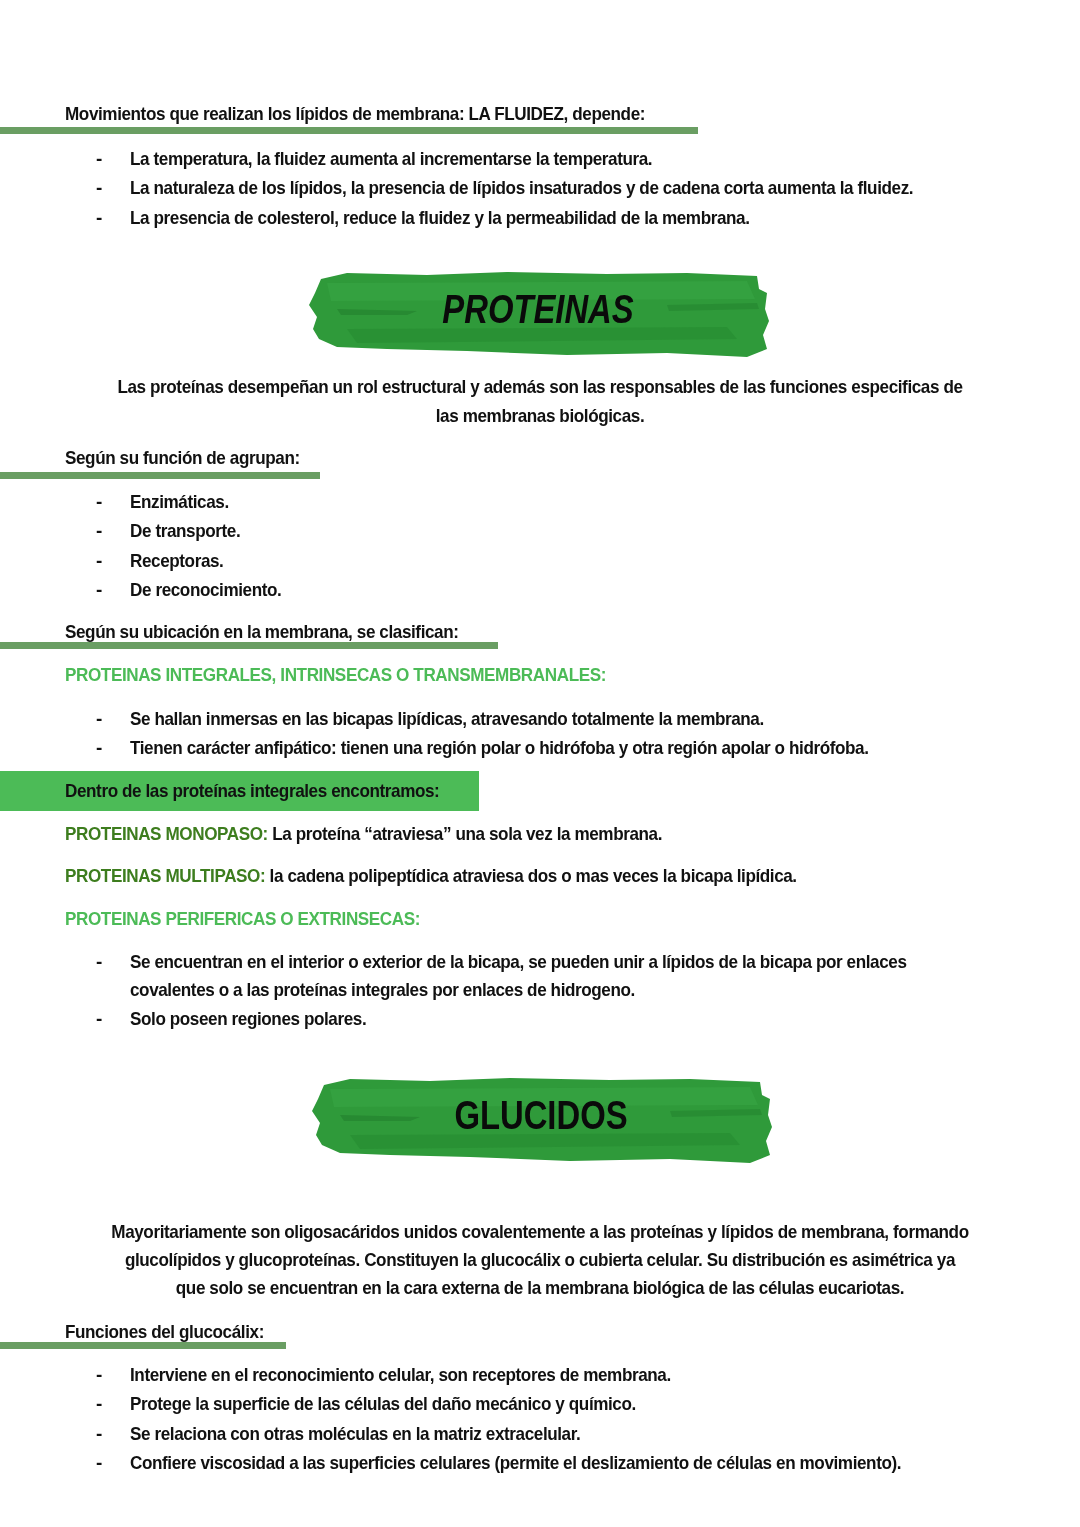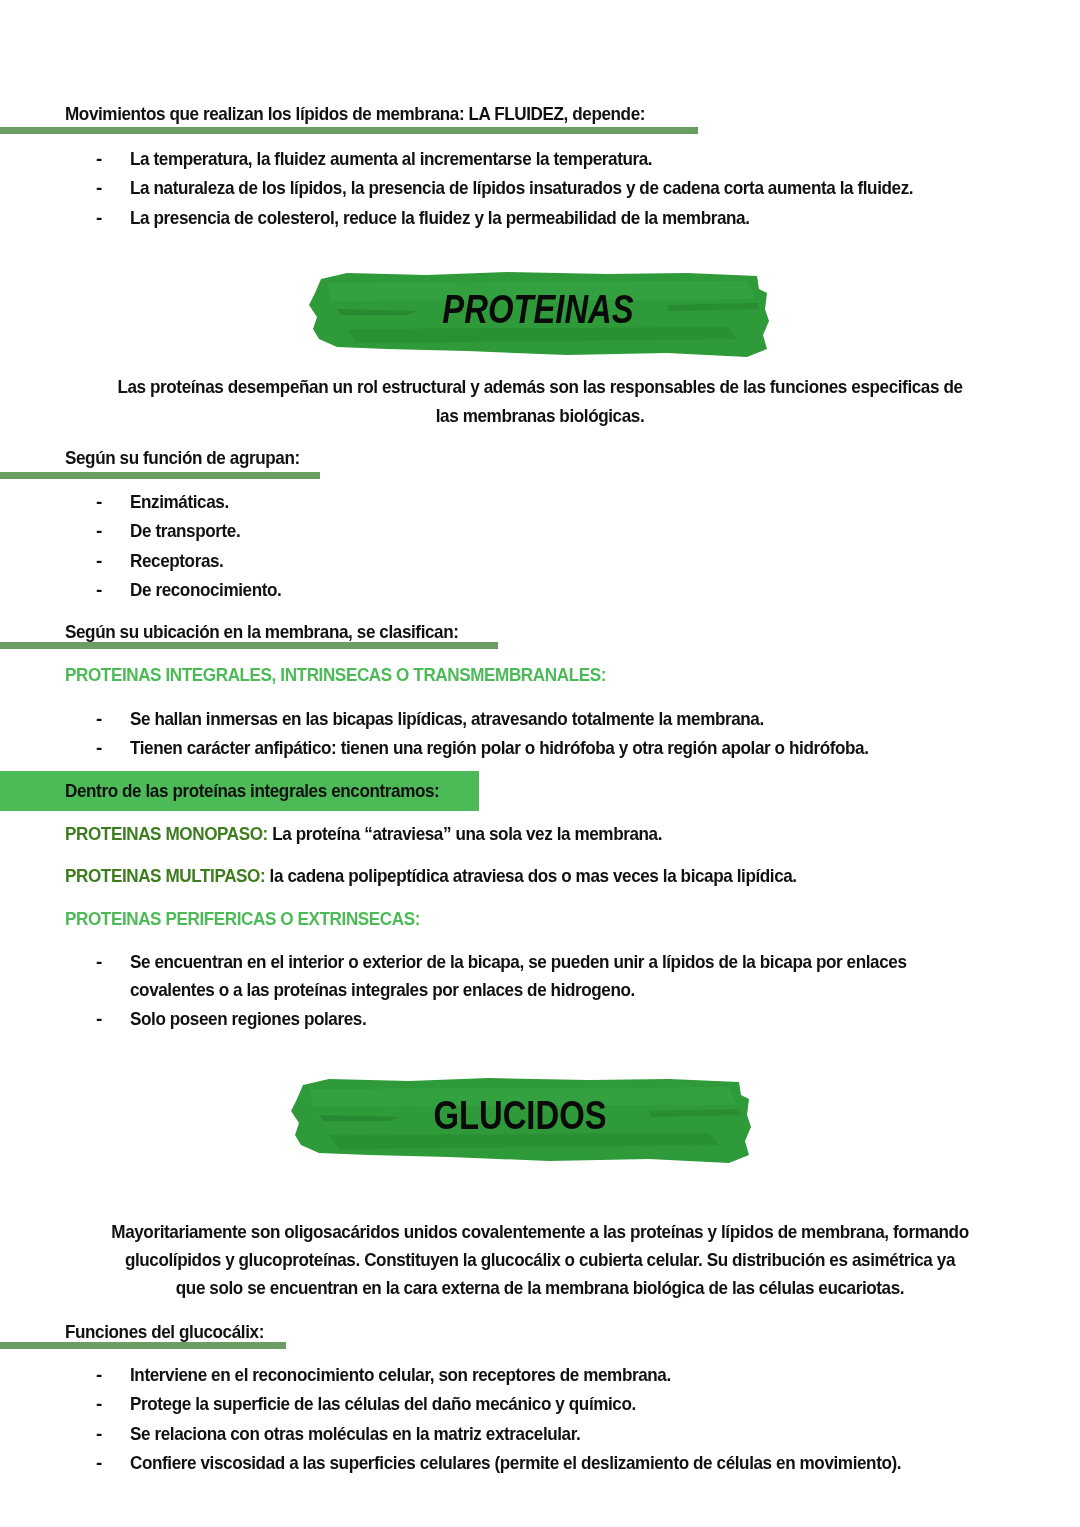--- a/index.html
+++ b/index.html
@@ -177,21 +177,21 @@
     <span class="dark-green">PROTEINAS MULTIPASO:</span><span> la cadena polipeptídica atraviesa dos o mas veces la bicapa lipídica.</span>
   </div>
 
   <div class="abs green-heading" style="left:65px; top:868px; line-height:29px;">PROTEINAS PERIFERICAS O EXTRINSECAS:</div>
 
   <ul class="bullets" style="top:912px;">
     <li style="line-height:28px;"><span class="dash">-</span><span class="btxt">Se encuentran en el interior o exterior de la bicapa, se pueden unir a lípidos de la bicapa por enlaces</span><br><span class="btxt">covalentes o a las proteínas integrales por enlaces de hidrogeno.</span></li>
     <li><span class="dash">-</span><span class="btxt">Solo poseen regiones polares.</span></li>
   </ul>
 
-  <div class="banner" style="left:289px; top:1039px;">
+  <div class="banner" style="left:310px; top:1039px;">
     <svg width="462" height="92" viewBox="0 0 462 92">
       <path d="M14 10 L40 4 L120 6 L200 3 L300 5 L380 4 L450 7 L452 20 L460 24 L458 40 L462 52 L456 66 L460 80 L440 88 L360 84 L260 86 L160 82 L80 80 L30 78 L12 70 L6 60 L10 48 L2 36 L8 24 Z" fill="#2f9a3a"></path>
       <path d="M20 14 L440 12 L448 30 L24 32 Z" fill="#3aa845" opacity="0.5"></path>
       <path d="M40 60 L420 58 L430 70 L50 74 Z" fill="#248a30" opacity="0.55"></path>
       <path d="M30 40 L110 42 L100 46 L34 46 Z" fill="#1f7a2a" opacity="0.5"></path>
       <path d="M360 36 L450 34 L452 40 L362 42 Z" fill="#1f7a2a" opacity="0.4"></path>
     </svg>
     <div class="banner-title">GLUCIDOS</div>
   </div>
 

